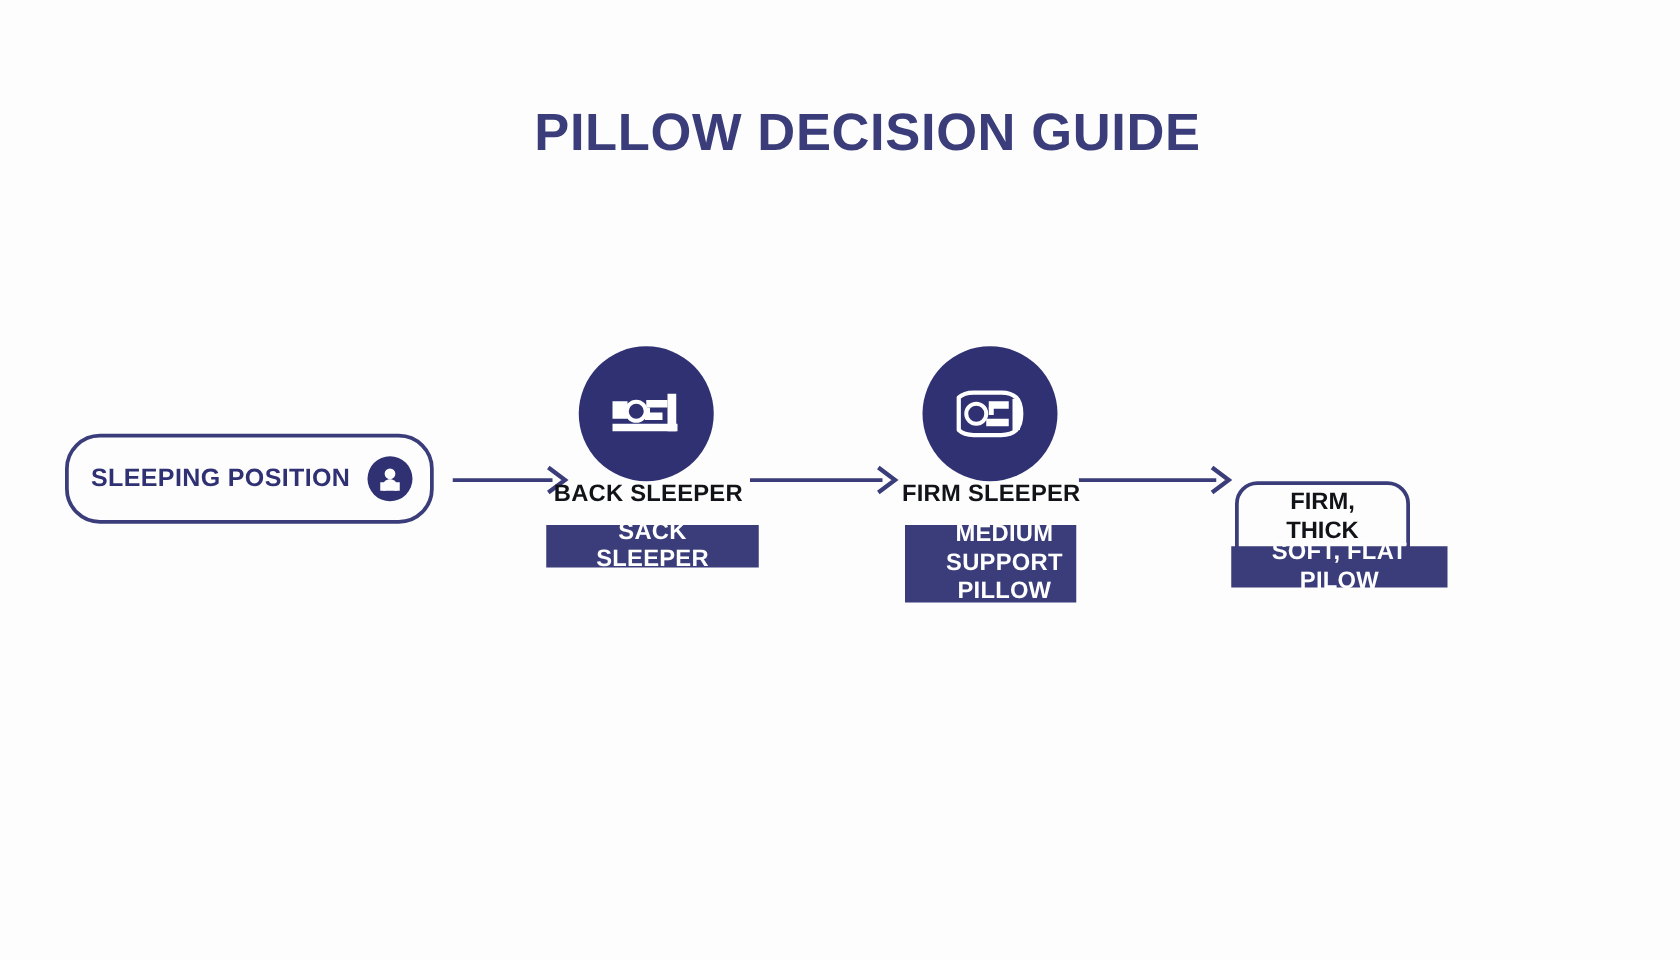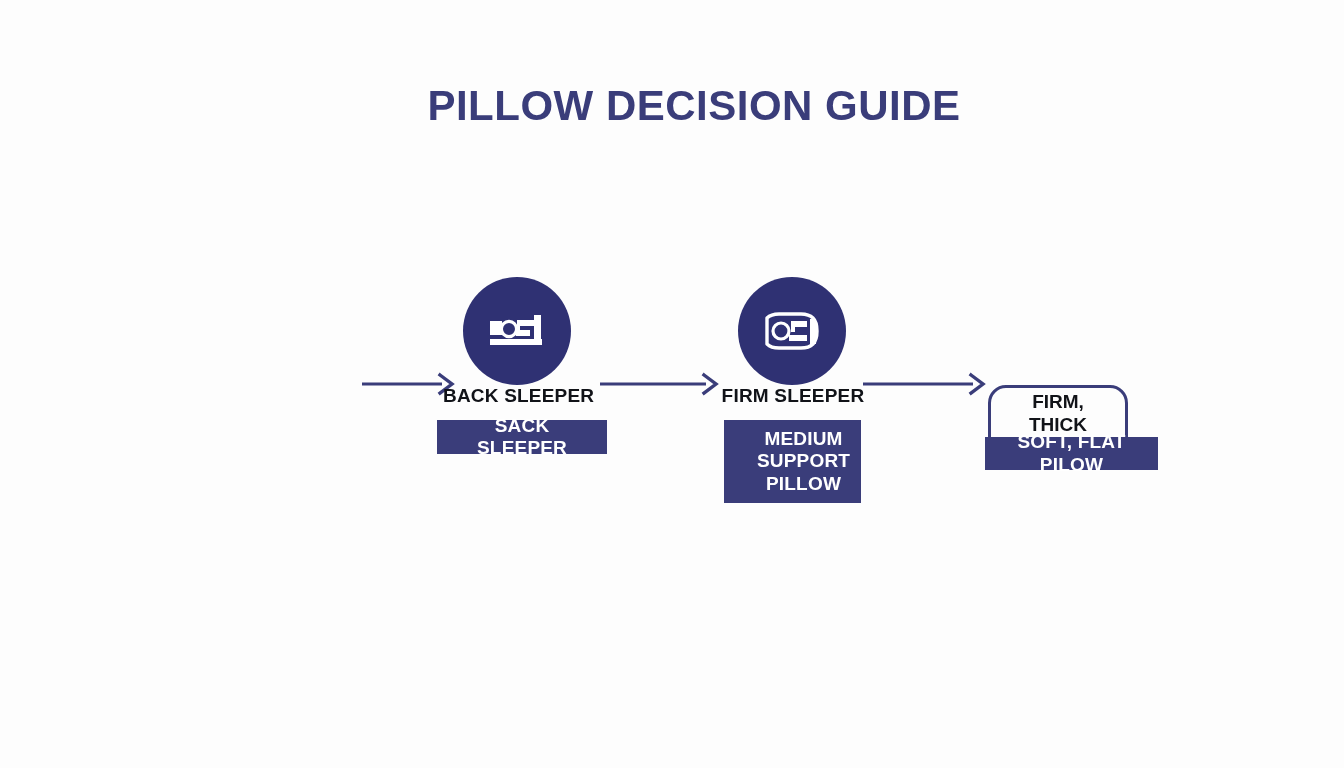--- a/index.html
+++ b/index.html
@@ -133,20 +133,31 @@
   }
   .arrow svg { display: block; }
 </style>
 </head>
 <body>
 
 <div id="canvas">
 
   <div class="title">PILLOW DECISION GUIDE</div>
 
+  <div class="node pill" style="left:52px; top:347px; width:295px; height:72px;">
+    <span class="pill-label">SLEEPING POSITION</span>
+    <span class="icon-badge-small">
+      <svg width="26" height="26" viewBox="0 0 26 26" aria-hidden="true">
+        <circle cx="13" cy="9" r="4.3" fill="#ffffff"></circle>
+        <path d="M5.2 22.5 V15.8 h4.2 v6.7 z" fill="#ffffff"></path>
+        <path d="M16.6 22.5 V15.8 h4.2 v6.7 z" fill="#ffffff"></path>
+        <path d="M13 13.4 c-3.1 0-5.4 1.9-5.4 4.6 v4.5 h10.8 v-4.5 c0-2.7-2.3-4.6-5.4-4.6 z" fill="#ffffff"></path>
+      </svg>
+    </span>
+  </div>
 
   <div class="arrow" style="left:362px; top:372px;">
     <svg width="94" height="24" viewBox="0 0 94 24">
       <line x1="0" y1="12" x2="80" y2="12" stroke="#3a3d7a" stroke-width="3"></line>
       <polyline points="78,3 90,12 78,21" fill="none" stroke="#3a3d7a" stroke-width="3.4" stroke-linecap="square" stroke-linejoin="miter"></polyline>
     </svg>
   </div>
 
   <div class="node circle-icon" style="left:463px; top:277px; width:108px; height:108px;">
     <svg width="62" height="48" viewBox="0 0 62 48" aria-hidden="true">
@@ -182,21 +193,21 @@
       <circle cx="20" cy="24" r="8" fill="none" stroke="#ffffff" stroke-width="3.2"></circle>
 
       <path d="M30 14 h16 v6 H30 z" fill="#ffffff"></path>
       <path d="M28 28 h18 v6 H28 z" fill="#ffffff"></path>
       <path d="M30 19 h4 v6 h-4 z" fill="#ffffff"></path>
 
       <rect x="49" y="12" width="6" height="25" fill="#ffffff"></rect>
     </svg>
   </div>
   <div class="step-label" style="left:718px; top:385px; width:150px;">FIRM SLEEPER</div>
-  <div class="badge" style="left:724px; top:420px; width:137px; height:83px;padding-left:32px;">MEDIUM SUPPORT PILLOW</div>
+  <div class="badge" style="left:724px; top:420px; width:137px; height:62px;padding-left:32px;">MEDIUM SUPPORT PILLOW</div>
 
   <div class="arrow" style="left:863px; top:372px;">
     <svg width="124" height="24" viewBox="0 0 124 24">
       <line x1="0" y1="12" x2="110" y2="12" stroke="#3a3d7a" stroke-width="3"></line>
       <polyline points="108,3 120,12 108,21" fill="none" stroke="#3a3d7a" stroke-width="3.4" stroke-linecap="square" stroke-linejoin="miter"></polyline>
     </svg>
   </div>
 
   <div class="result-box" style="left:988px; top:341px; width:140px; height:80px;">FIRM, THICK PILLOW</div>
   <div class="badge" style="left:985px; top:437px; width:173px; height:33px;">SOFT, FLAT PILOW</div>

